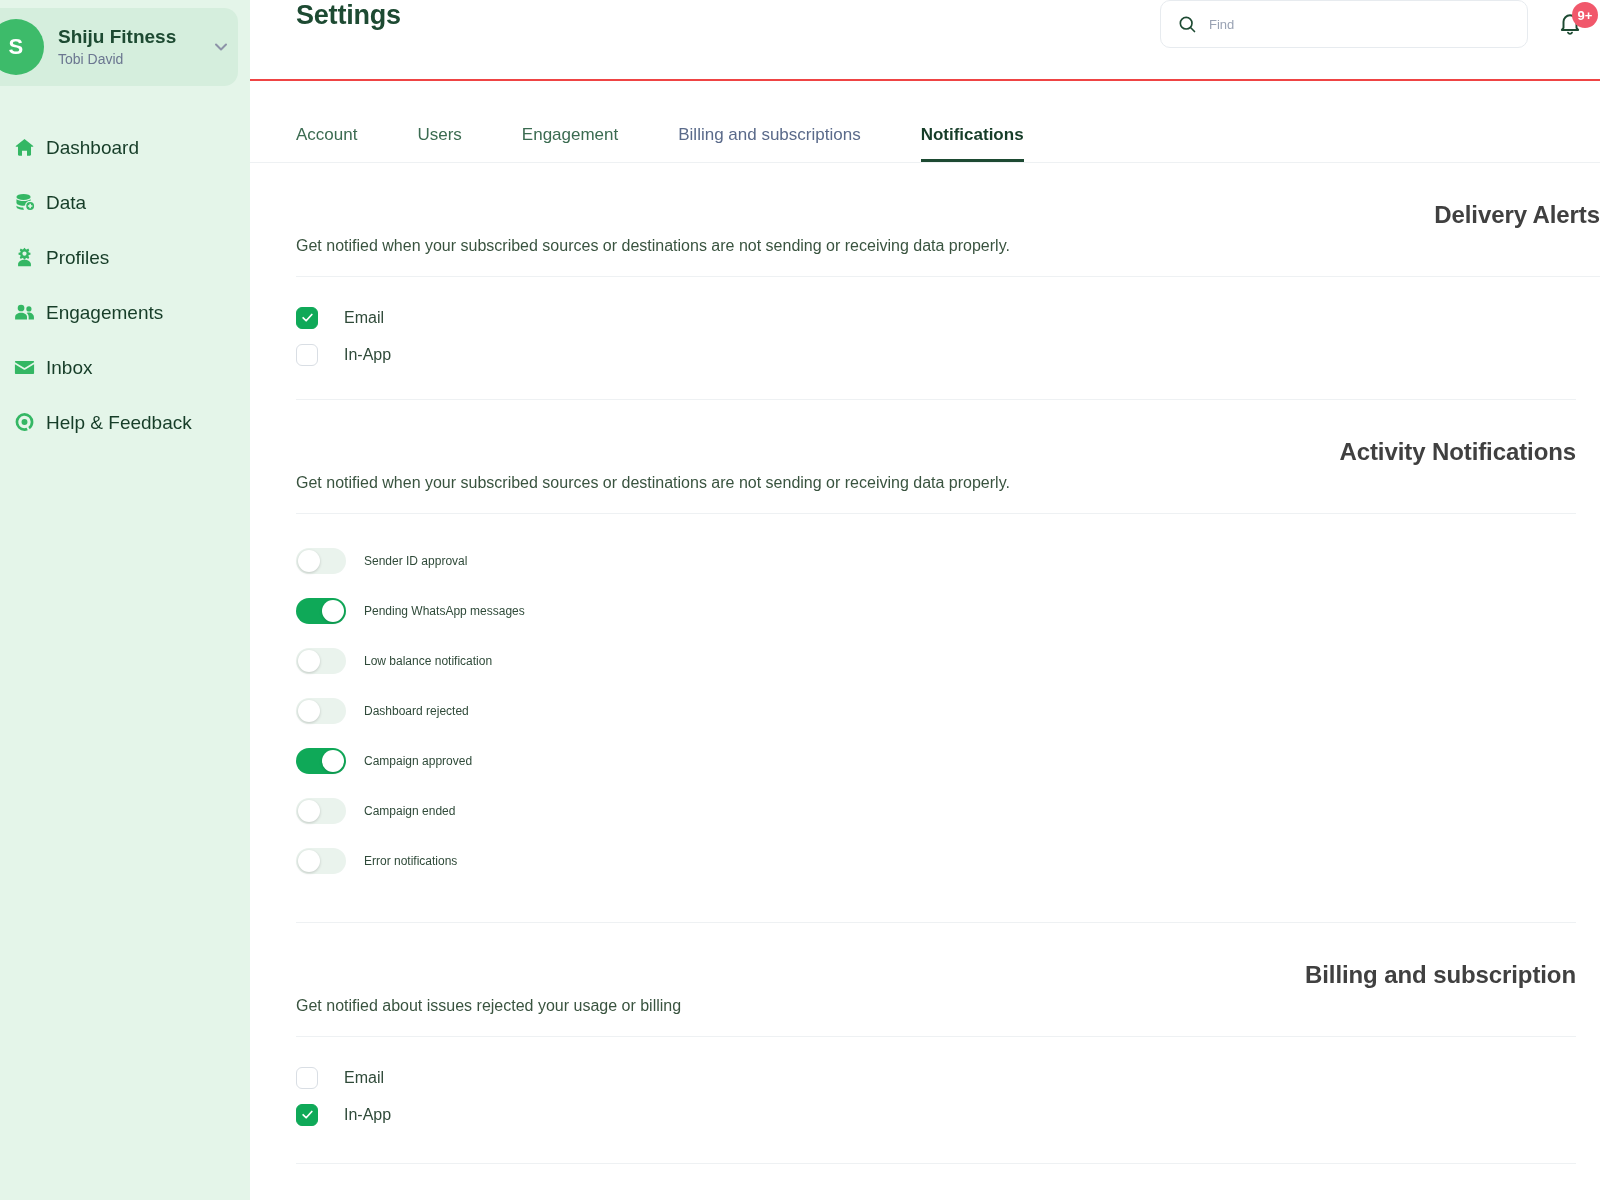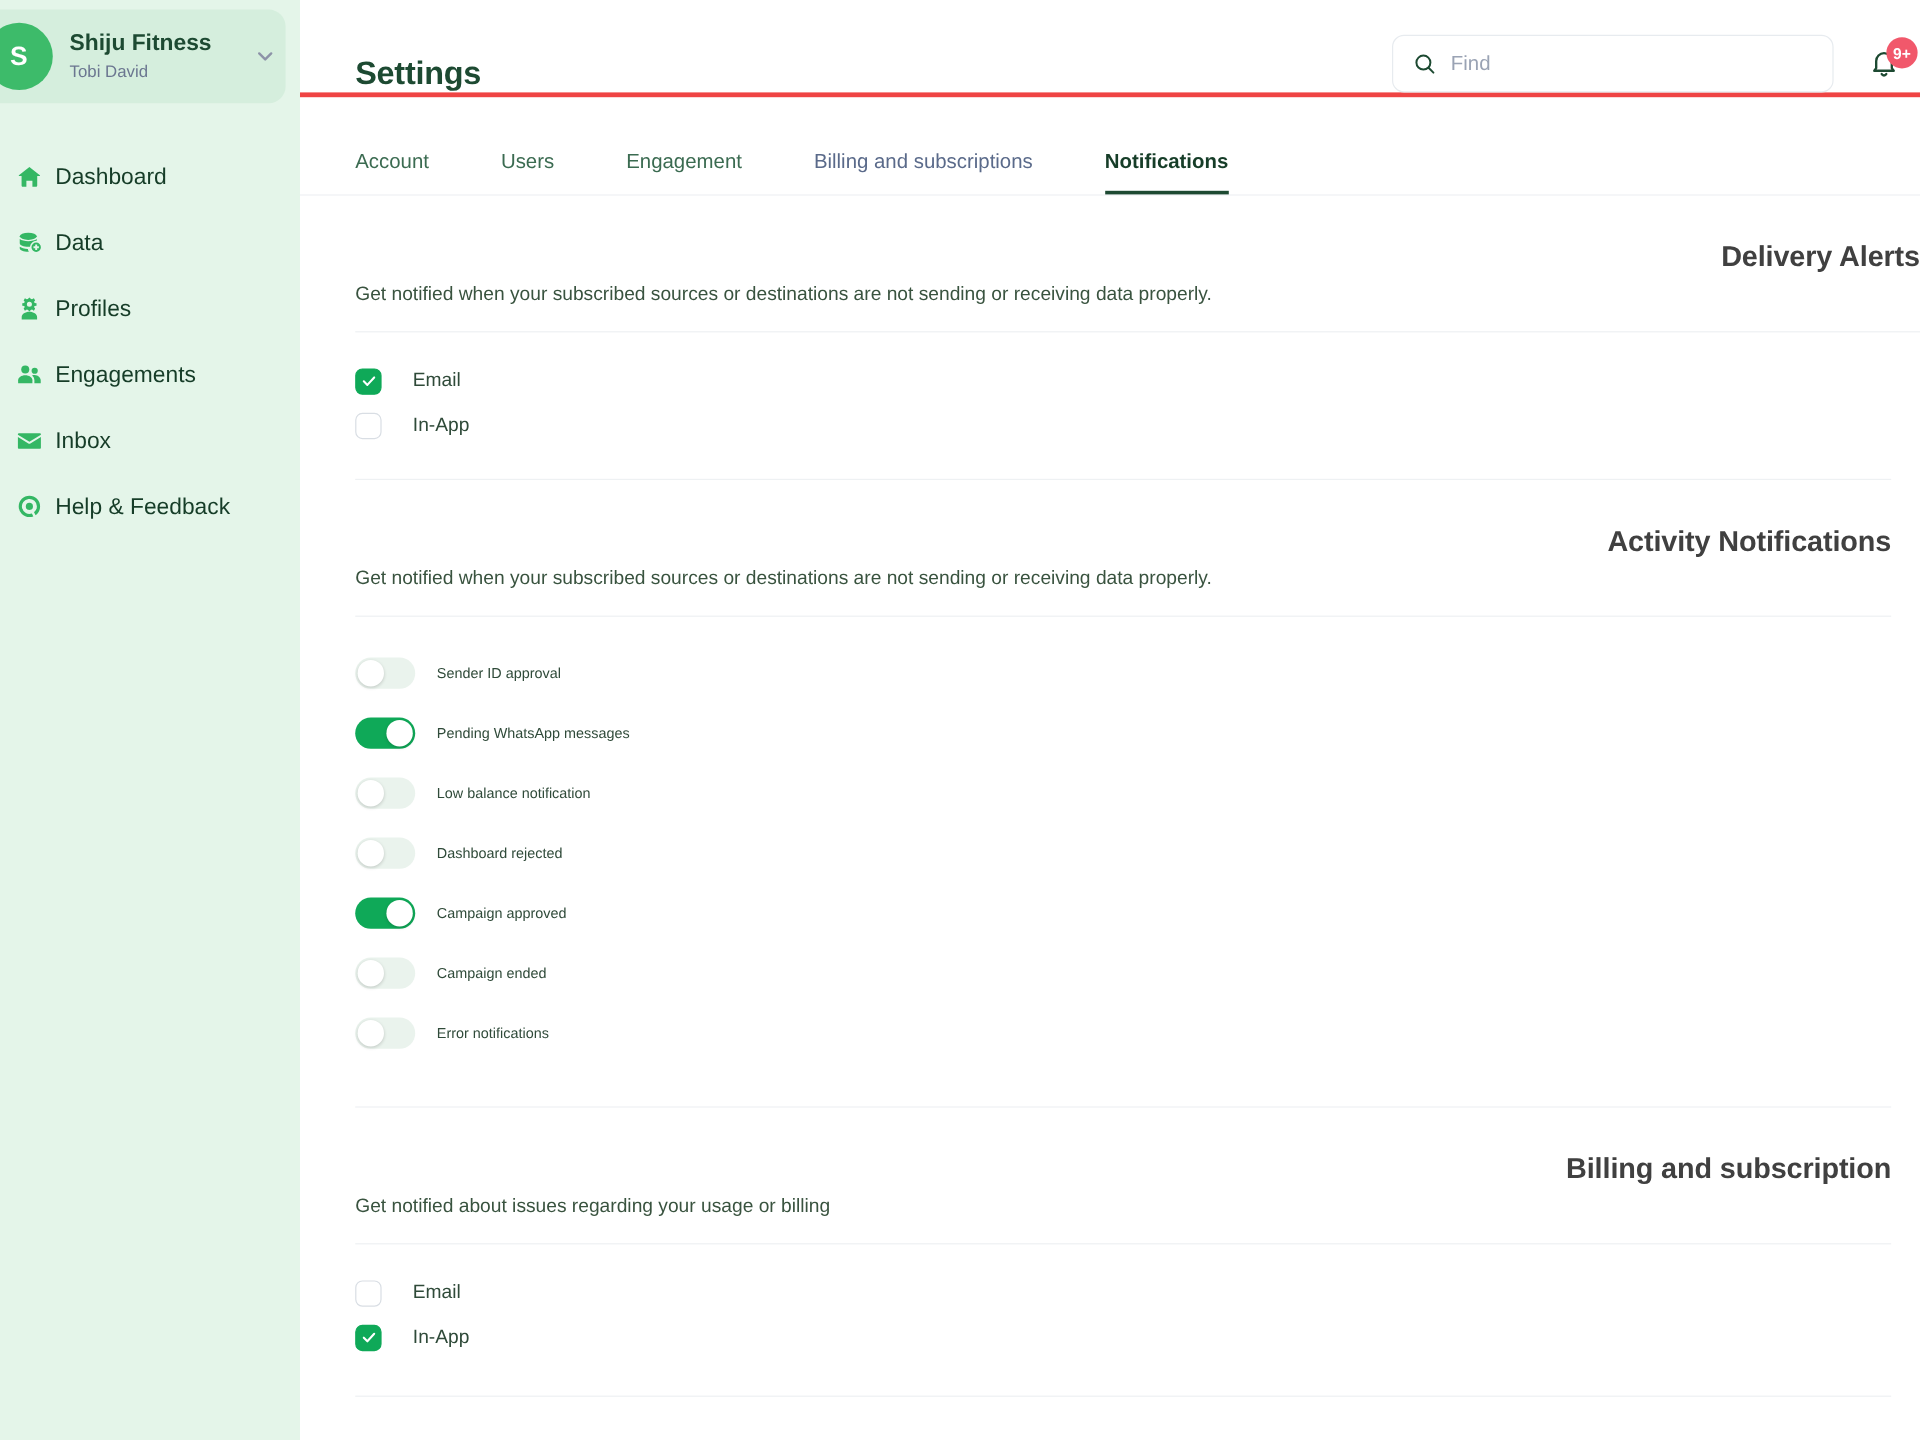--- a/index.html
+++ b/index.html
@@ -118,23 +118,23 @@
   .main {
     flex: 1 1 auto;
     height: 1200px;
     background: #ffffff;
     position: relative;
     overflow: hidden;
   }
 
   .topbar {
     height: 81px;
-    border-bottom: 4px solid #ef4444;
-    display: flex;
-    align-items: flex-end;
+    border-bottom: 2px solid #ef4444;
+    display: flex;
+    align-items: flex-start;
     padding: 0 24px 0 46px;
   }
   .page-title {
     font-size: 27px;
     font-weight: 700;
     color: #1d4a32;
     letter-spacing: -.2px;
   }
   .topbar-right {
     margin-left: auto;
@@ -149,21 +149,21 @@
     border-radius: 10px;
     display: flex;
     align-items: center;
     padding: 0 16px;
     gap: 12px;
     background: #fff;
   }
   .search-box input {
     border: 0;
     outline: 0;
-    font-size: 17px;
+    font-size: 13px;
     font-family: "Liberation Sans", sans-serif;
     color: #1d4a32;
     width: 100%;
     background: transparent;
   }
   .search-box input::placeholder { color: #9aa3b4; }
 
   .bell-wrap {
     position: relative;
     width: 32px;
@@ -508,21 +508,21 @@
               </span>
             <span class="tgl-label">Error notifications</span>
           </label>
 
         </div>
         <div class="sec-bottom-space" style="height:36px;"></div>
       </section>
 
       <section class="section" style="border-top:1px solid #eef1f3;margin-right:24px;">
         <h2 class="sec-title">Billing and subscription</h2>
-        <p class="sec-desc" style="padding-right:0;">Get notified about issues regarding your usage or billing</p>
+        <p class="sec-desc" style="padding-right:0;">Get notified about issues rejected your usage or billing</p>
 
         <div class="opt-list">
           <label class="chk-row">
             <span class="chk"></span>
             <span class="chk-label">Email</span>
           </label>
 
           <label class="chk-row">
             <span class="chk on">
               <svg width="13" height="13" viewBox="0 0 24 24" fill="none" stroke="#ffffff" stroke-width="3.2" stroke-linecap="round" stroke-linejoin="round">

